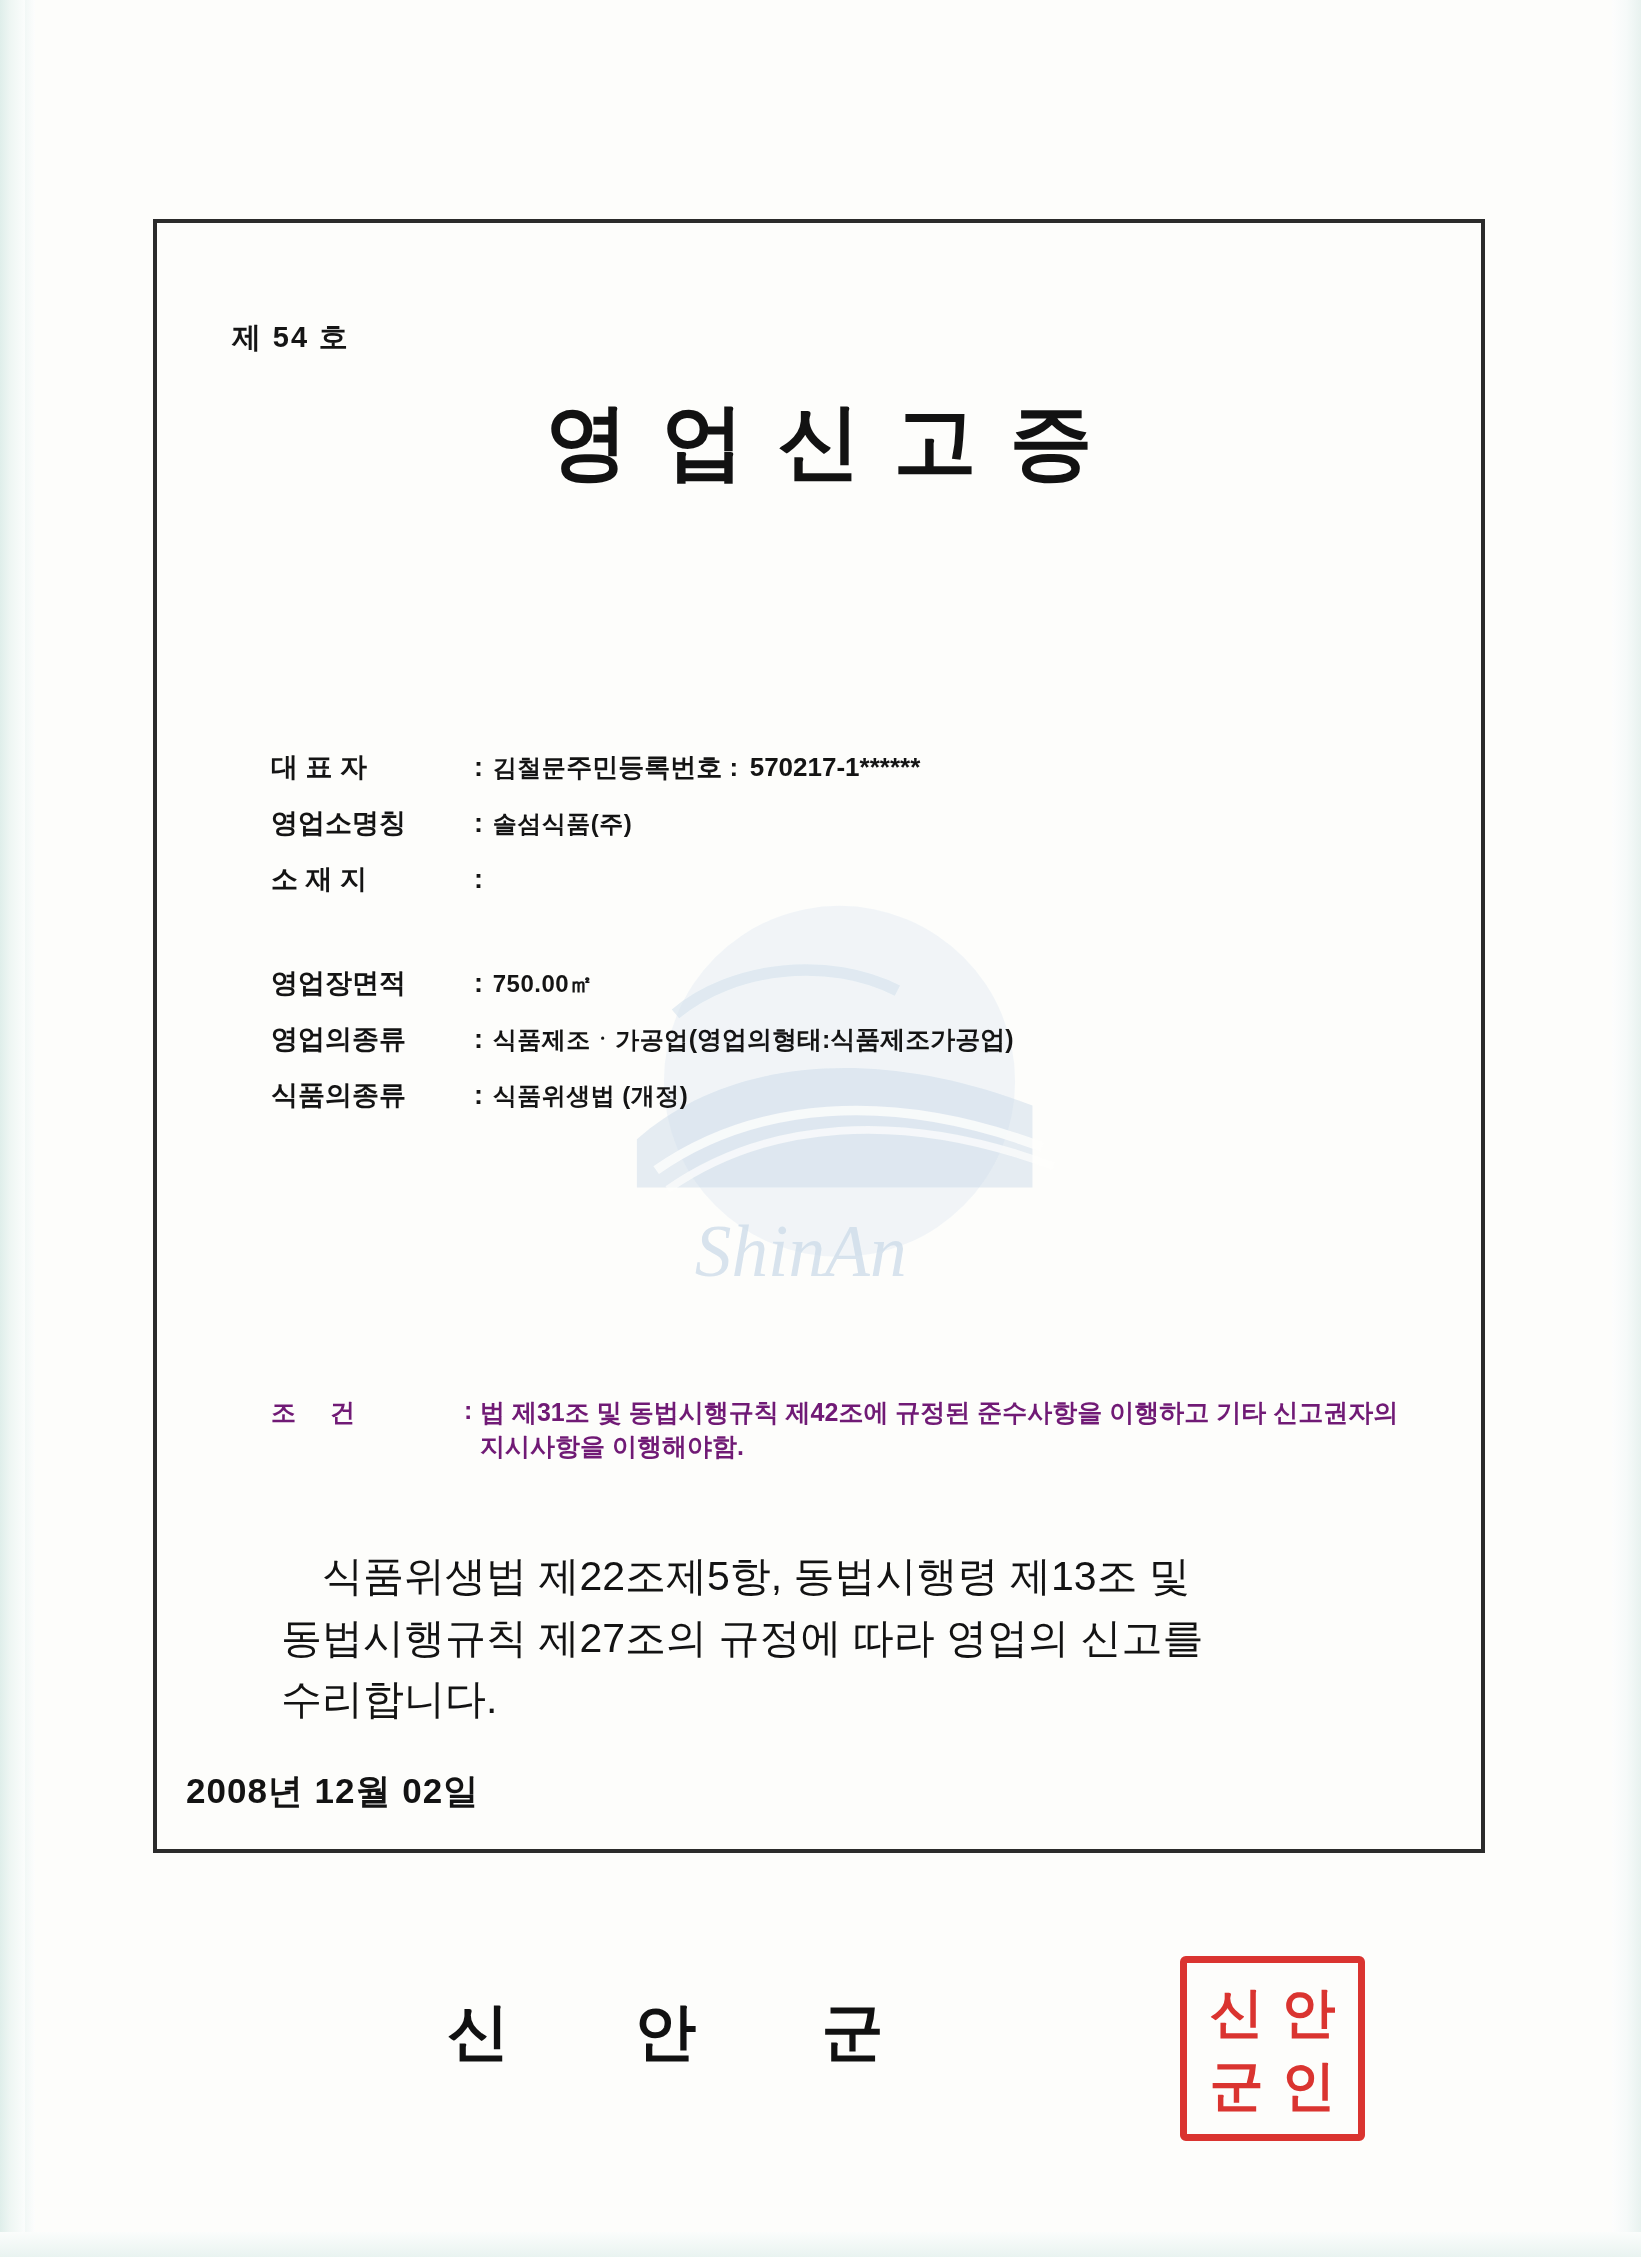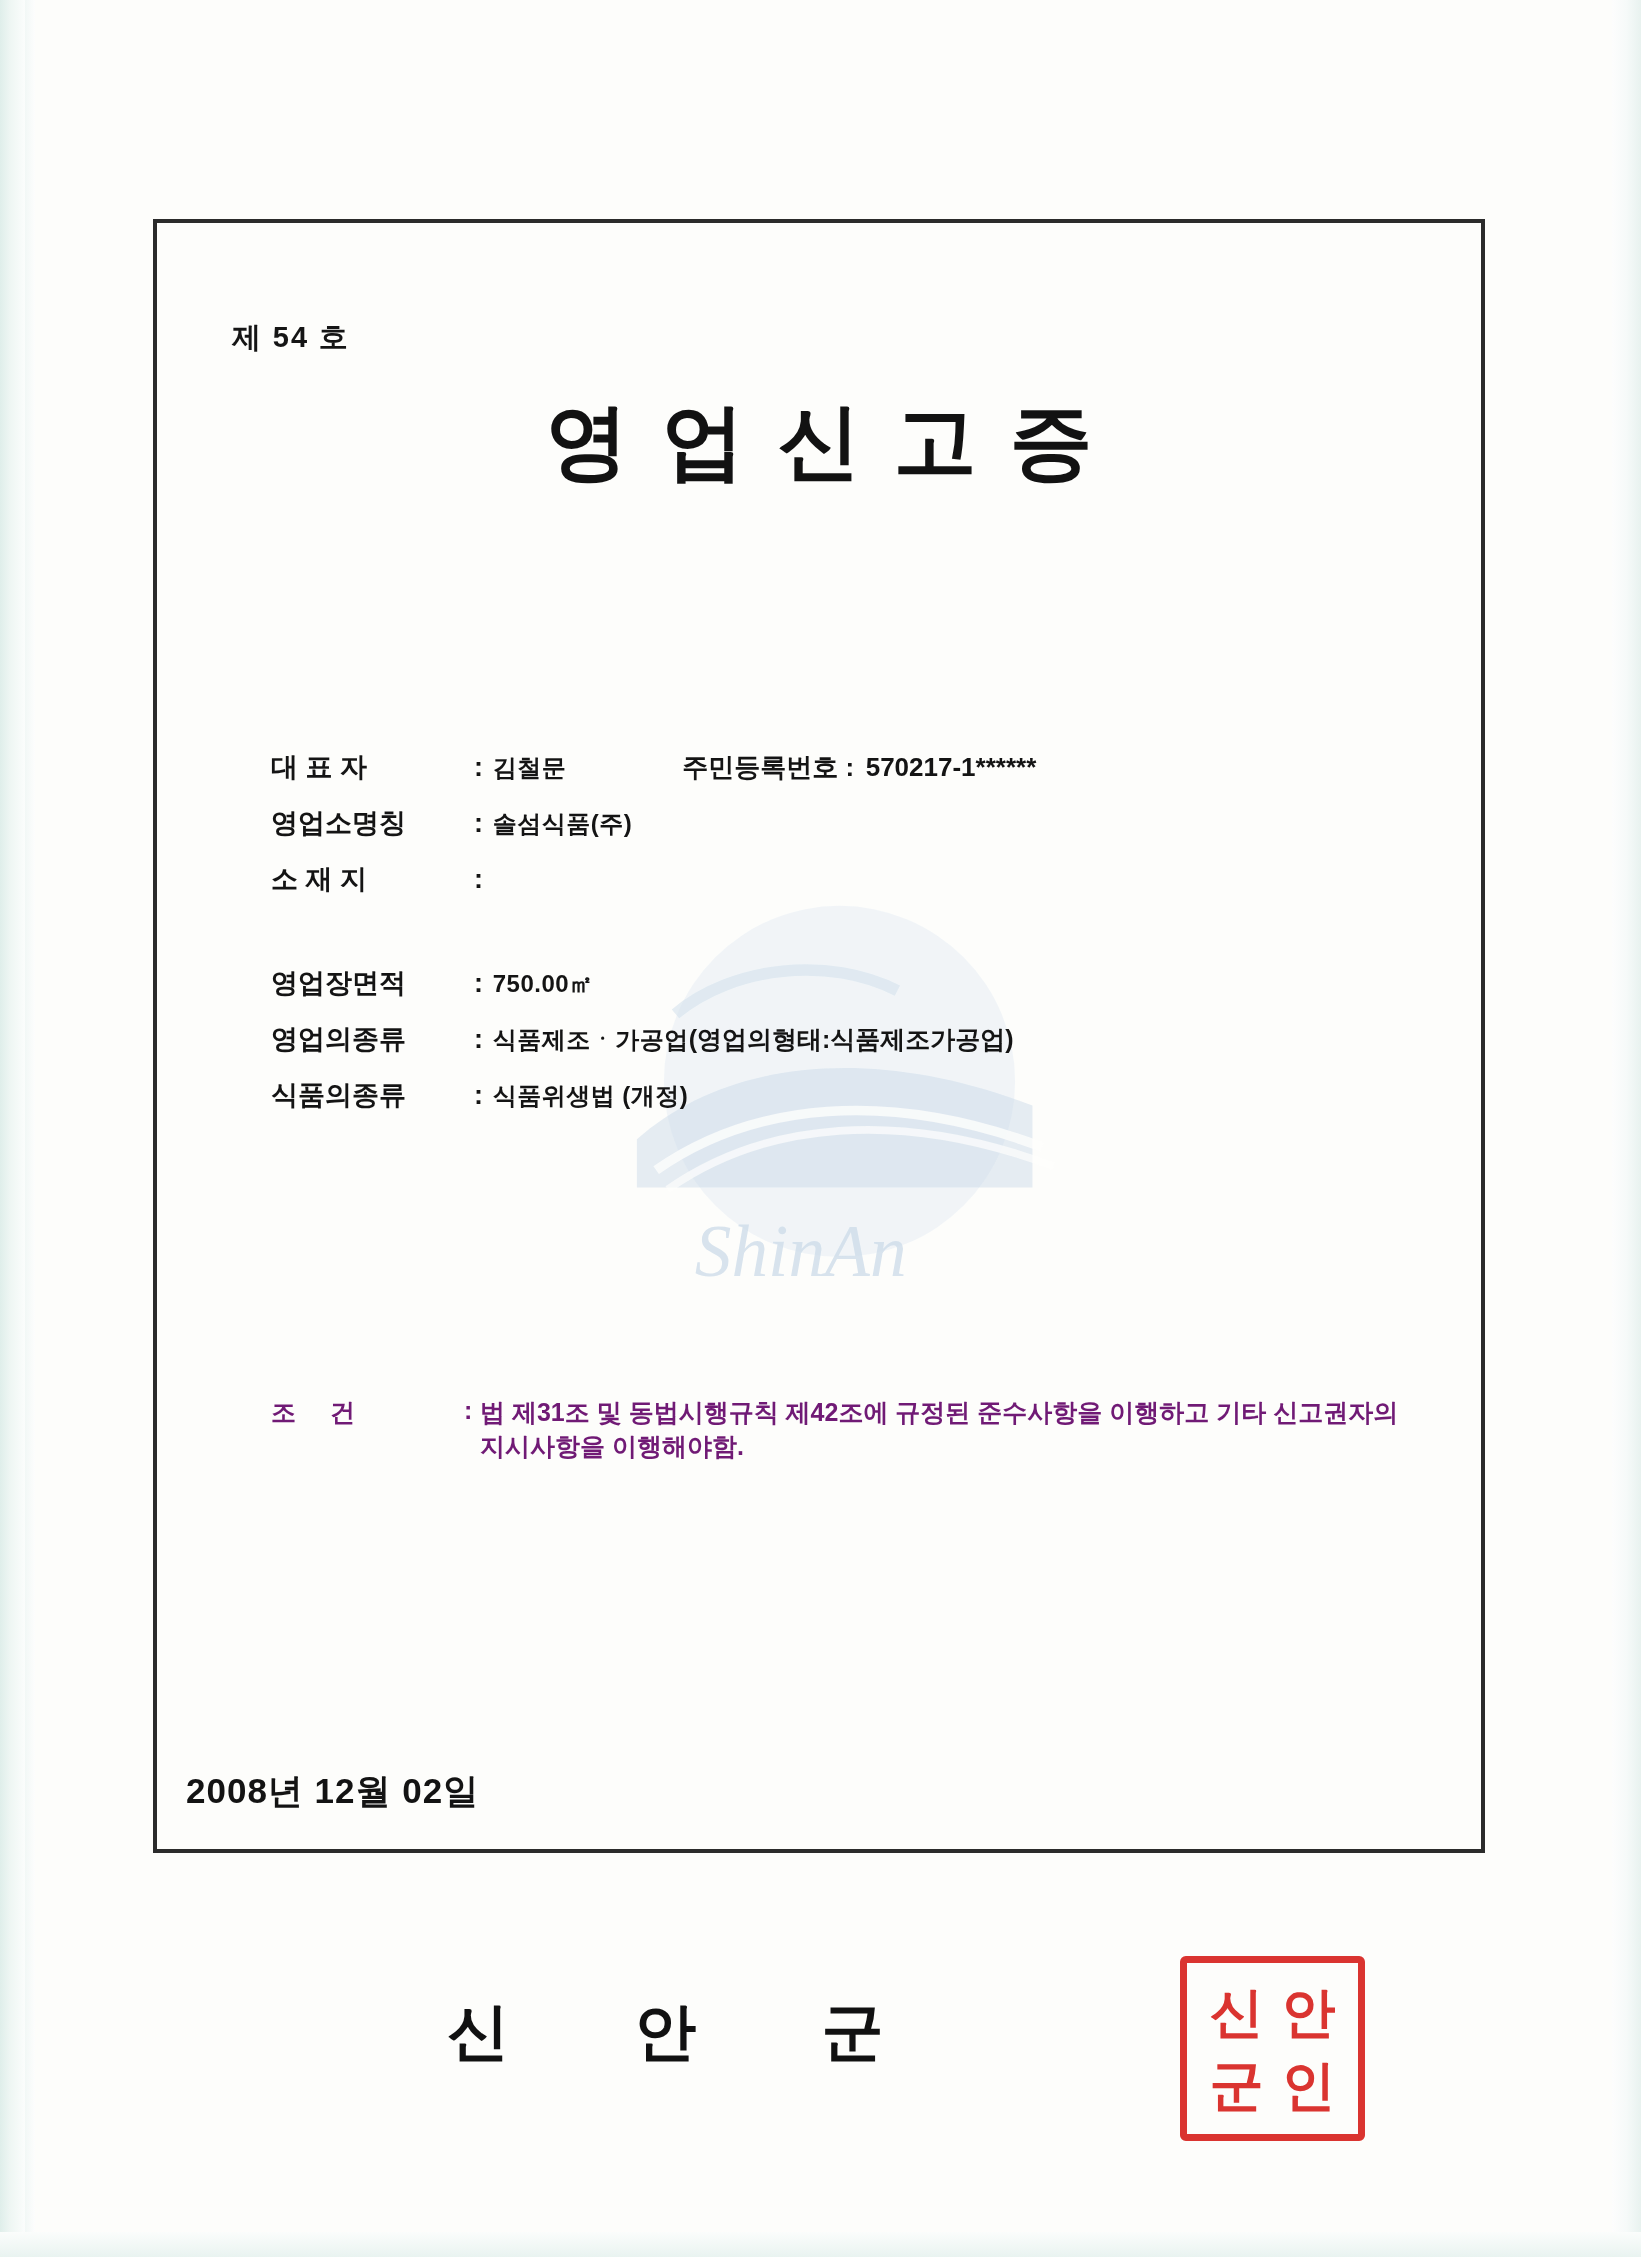--- a/index.html
+++ b/index.html
@@ -117,21 +117,20 @@
     margin: 0 9.7px 0 0;
     font-weight: 700;
   }
   .f-value {
     font-weight: 700;
     font-size: 24px;
     letter-spacing: 0.5px;
     text-align: right;
   }
   .f-sub {
-    margin-left: 116px;
     font-weight: 700;
     font-size: 26px;
   }
   .f-extra {
     font-weight: 700;
     font-size: 25px;
   }
 
   .group-gap { height: 48px; }
 
@@ -296,20 +295,25 @@
       </div>
 
     </div>
 
     <div class="condition">
       <span class="cond-label">조       건</span>
       <span class="cond-colon">:</span>
       <span class="cond-text">법 제31조 및 동법시행규칙 제42조에 규정된 준수사항을 이행하고 기타 신고권자의 지시사항을 이행해야함.</span>
     </div>
 
+    <div class="legal">
+      <span class="indent">식품위생법 제22조제5항, 동법시행령 제13조 및</span>
+      <span>동법시행규칙 제27조의 규정에 따라 영업의 신고를</span><br>
+      <span>수리합니다.</span>
+    </div>
 
     <div class="date">2008년 12월 02일</div>
 
     <div class="issuer">신 안 군</div>
 
     <div class="seal">
       <div class="seal-inner">
         <div class="seal-glyphs">
           <span>신</span>
           <span>안</span>

